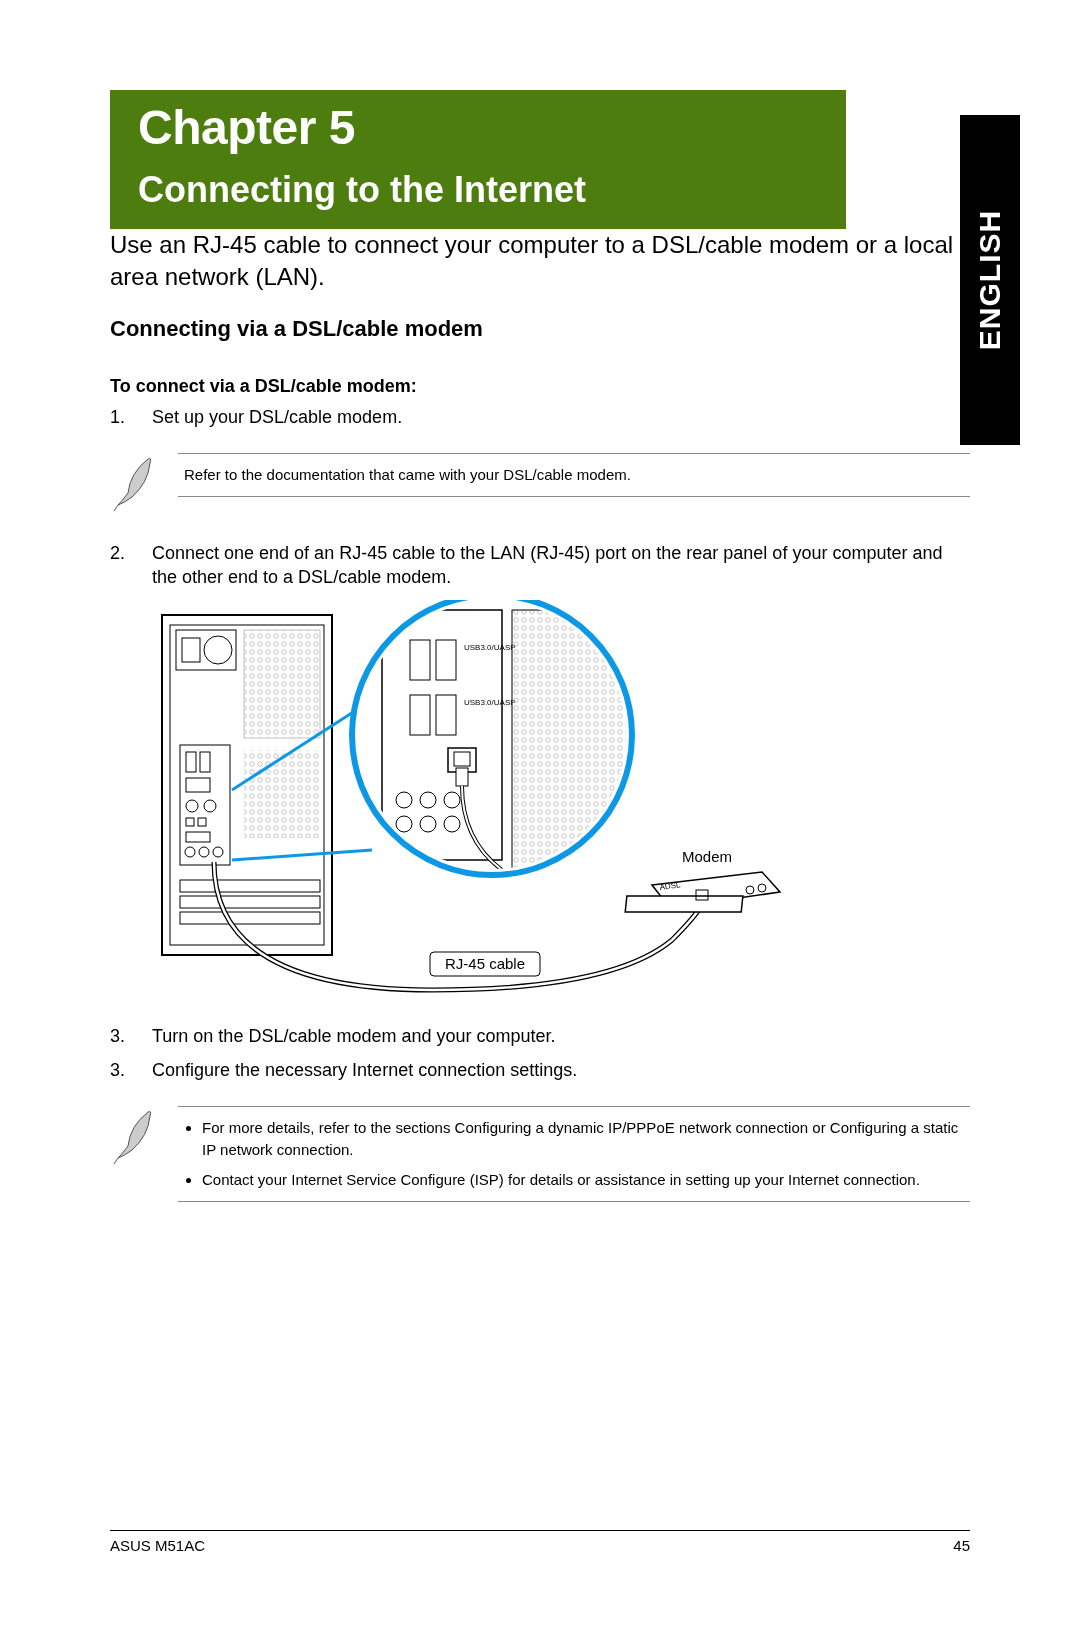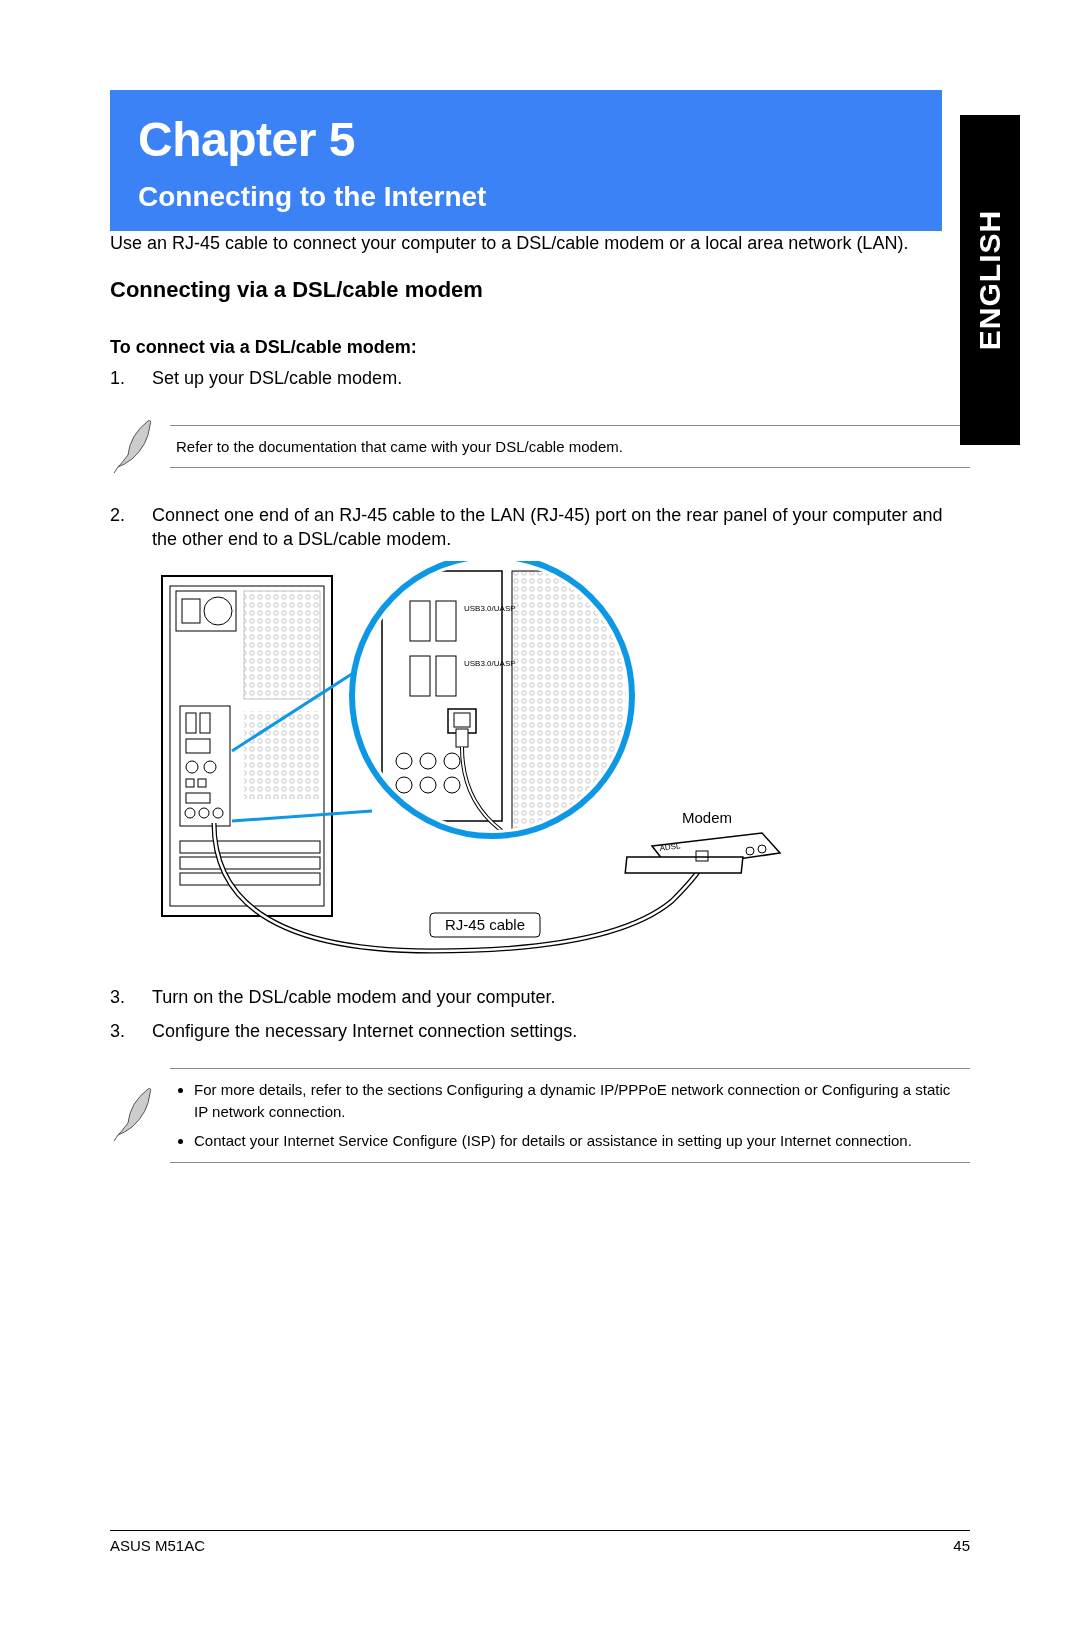--- a/index.html
+++ b/index.html
@@ -1,31 +1,31 @@
 <!DOCTYPE html>
 <html><head>
 <meta charset="utf-8">
 <style>
   * { box-sizing: border-box; margin: 0; padding: 0; }
   html, body { width: 1080px; height: 1627px; background: #fff; font-family: Arial, Helvetica, sans-serif; color: #000; }
   .page { position: relative; width: 1080px; height: 1627px; padding: 90px 110px 70px 110px; }
   .lang-tab { position: absolute; right: 60px; top: 115px; width: 60px; height: 330px; background: #000; color: #fff; display: flex; align-items: center; justify-content: center; }
   .lang-tab span { transform: rotate(-90deg); font-weight: bold; font-size: 30px; letter-spacing: 1px; }
-  .banner { background: #3b82f6; color: #fff; padding: 22px 28px 18px 28px; width: 832px; }
+  .banner { background: #4d7c0f; color: #fff; padding: 10px 28px 18px 28px; width: 736px; }
   .banner .chapter { font-size: 48px; font-weight: bold; letter-spacing: -0.5px; }
-  .banner .subtitle { font-size: 28px; font-weight: bold; margin-top: 14px; }
+  .banner .subtitle { font-size: 36px; font-weight: bold; margin-top: 14px; }
   h2.section { font-size: 26px; font-weight: bold; margin-top: 50px; margin-bottom: 12px; letter-spacing: -0.5px; }
-  p.body { font-size: 18px; line-height: 1.35; margin-bottom: 10px; }
+  p.body { font-size: 24px; line-height: 1.35; margin-bottom: 10px; }
   h3.sub { font-size: 22px; font-weight: bold; margin-top: 22px; margin-bottom: 14px; }
   h4.subsub { font-size: 18px; font-weight: bold; margin-bottom: 8px; margin-top: 34px; }
   ol.steps { list-style: none; padding-left: 0; font-size: 18px; }
   ol.steps li { display: flex; margin-bottom: 10px; line-height: 1.35; }
   ol.steps li .num { width: 42px; flex-shrink: 0; }
   ol.steps li .txt { flex: 1; }
-  .note { display: flex; align-items: center; gap: 10px; margin: 24px 0 24px 0; }
+  .note { display: flex; align-items: flex-start; gap: 18px; margin: 24px 0 24px 0; }
   .note .feather { width: 50px; flex-shrink: 0; }
   .note .lines { flex: 1; font-size: 15px; line-height: 1.45; border-top: 1px solid #888; border-bottom: 1px solid #888; padding: 10px 6px; }
   .note .lines ul { list-style: disc; padding-left: 18px; }
   .note .lines ul li { margin-bottom: 8px; }
   .note .lines ul li:last-child { margin-bottom: 0; }
   .diagram { width: 640px; height: 400px; margin: 8px 0 24px 42px; position: relative; }
   .diagram svg { width: 100%; height: 100%; }
   .footer { position: absolute; left: 110px; right: 110px; bottom: 73px; border-top: 1px solid #000; padding-top: 6px; display: flex; justify-content: space-between; font-size: 15px; }
   b { font-weight: normal; margin-top: 37px; }
 </style>

